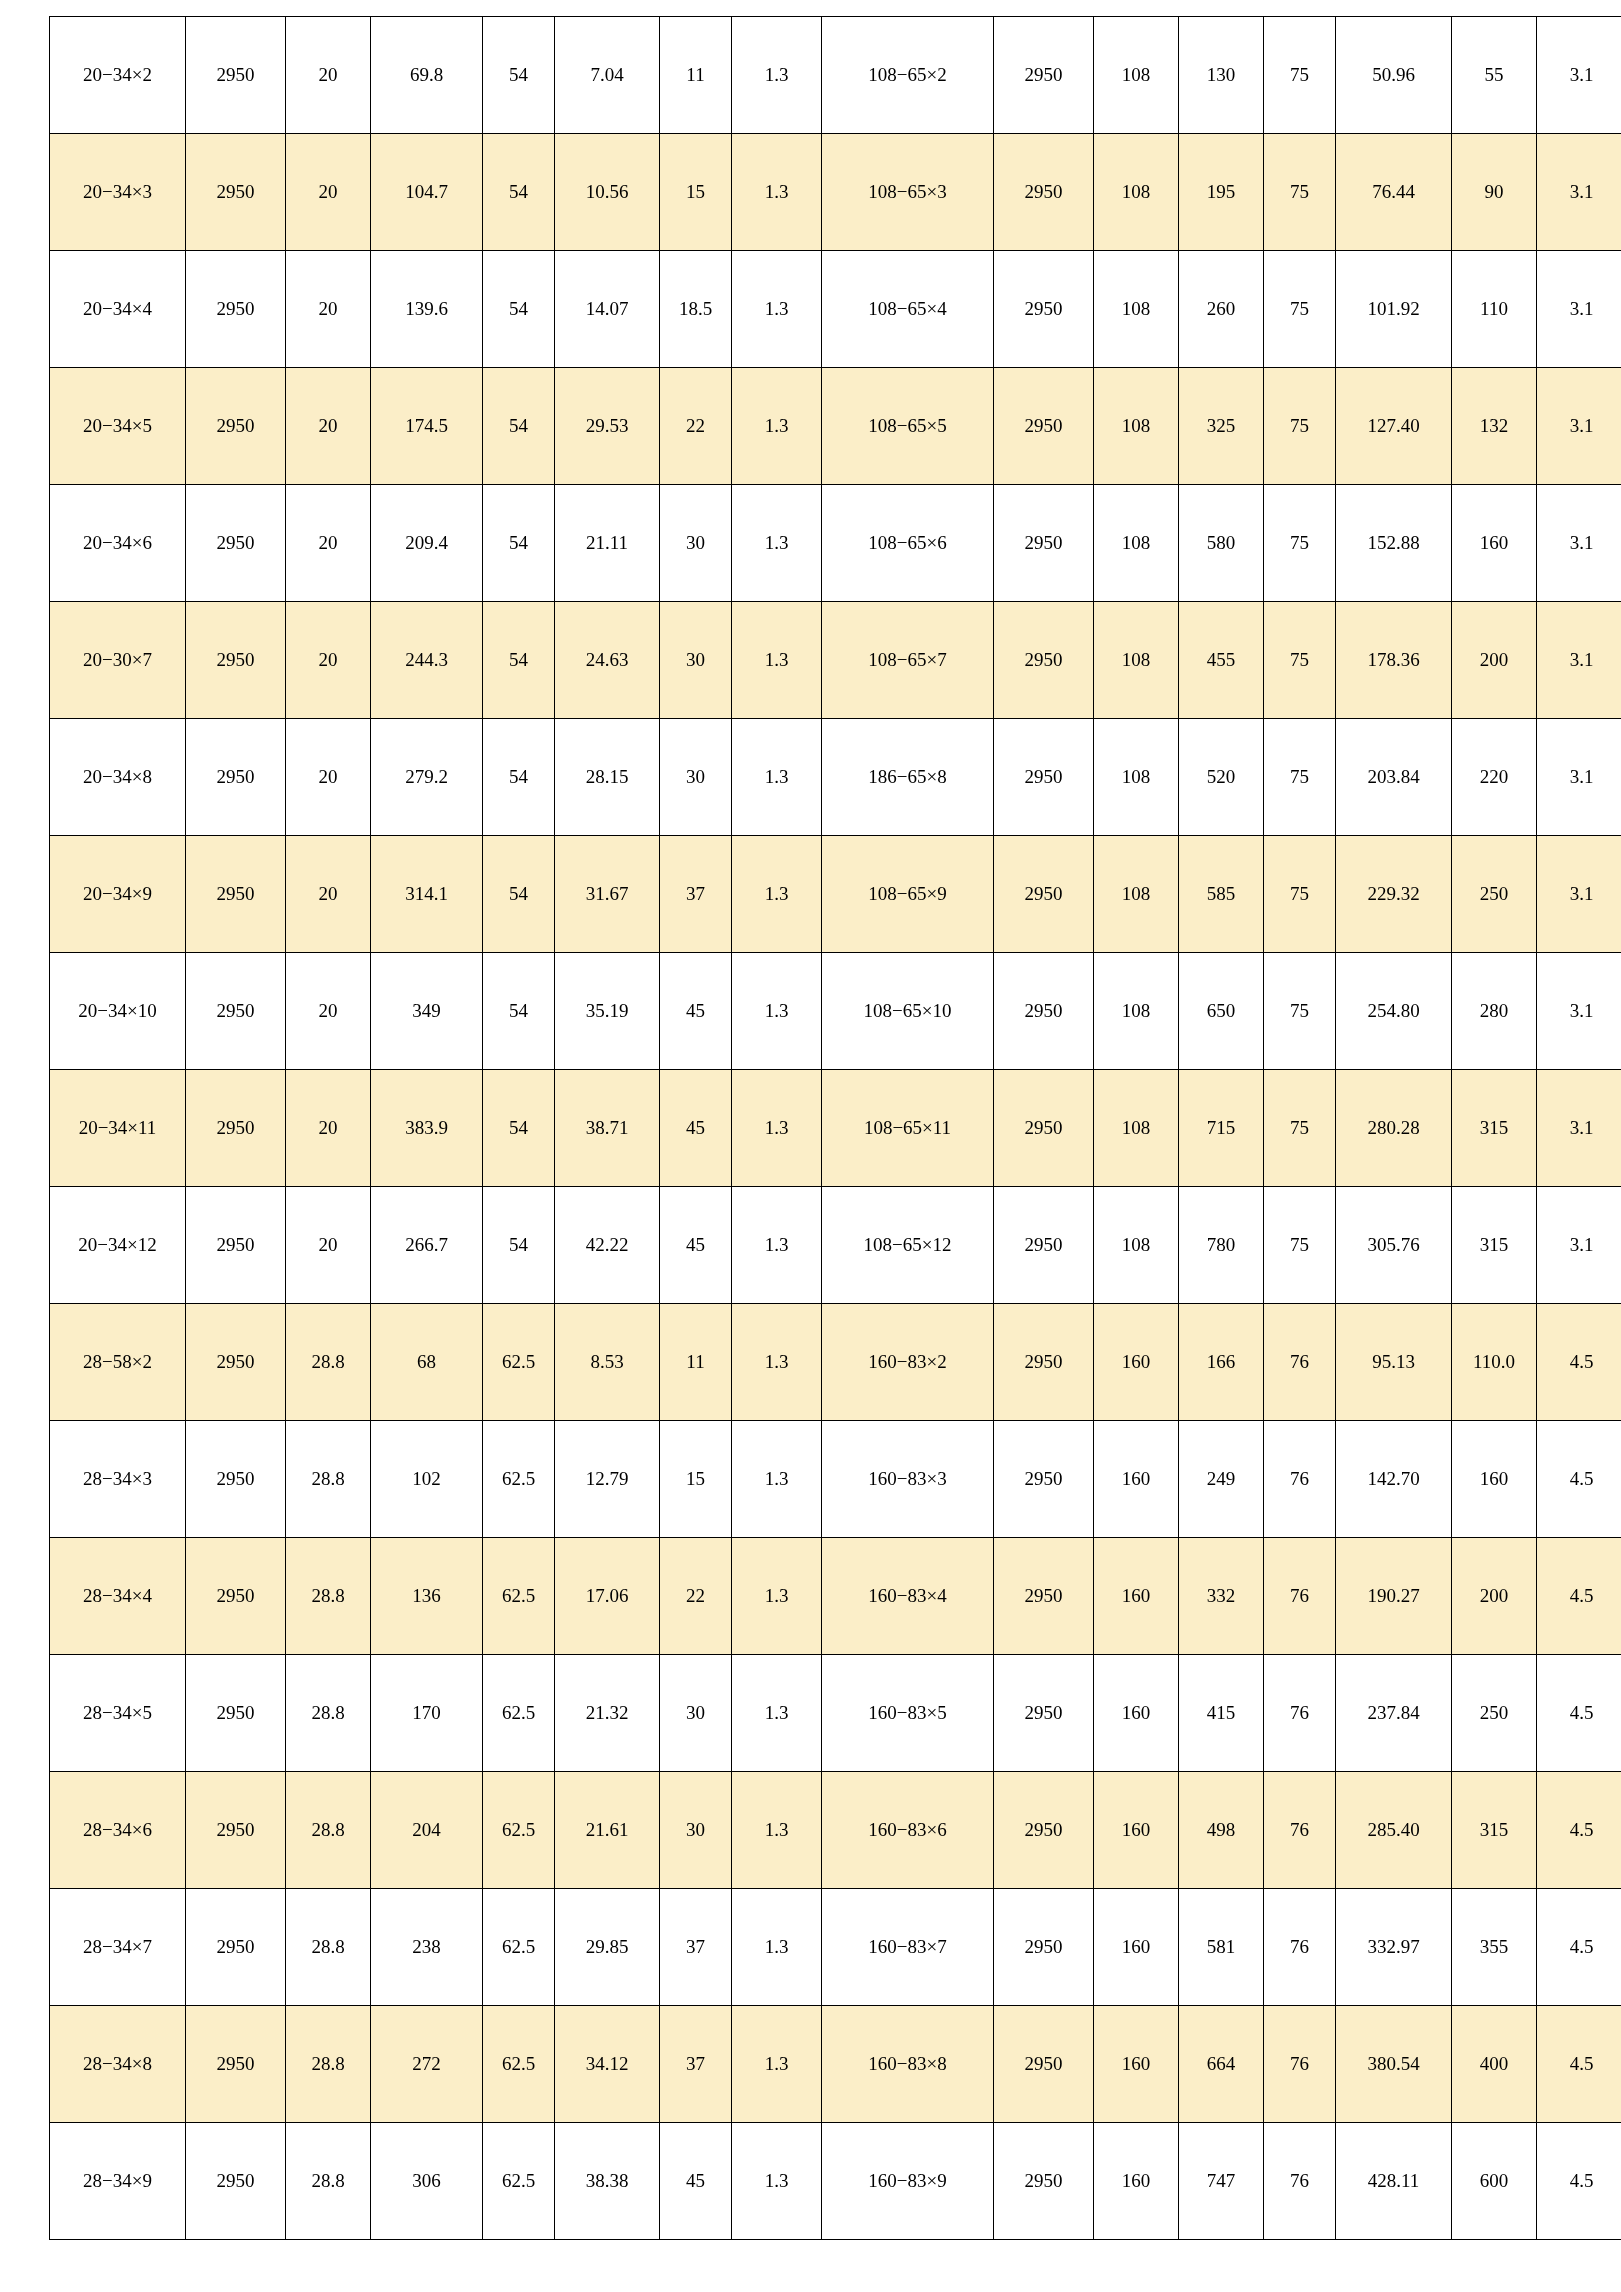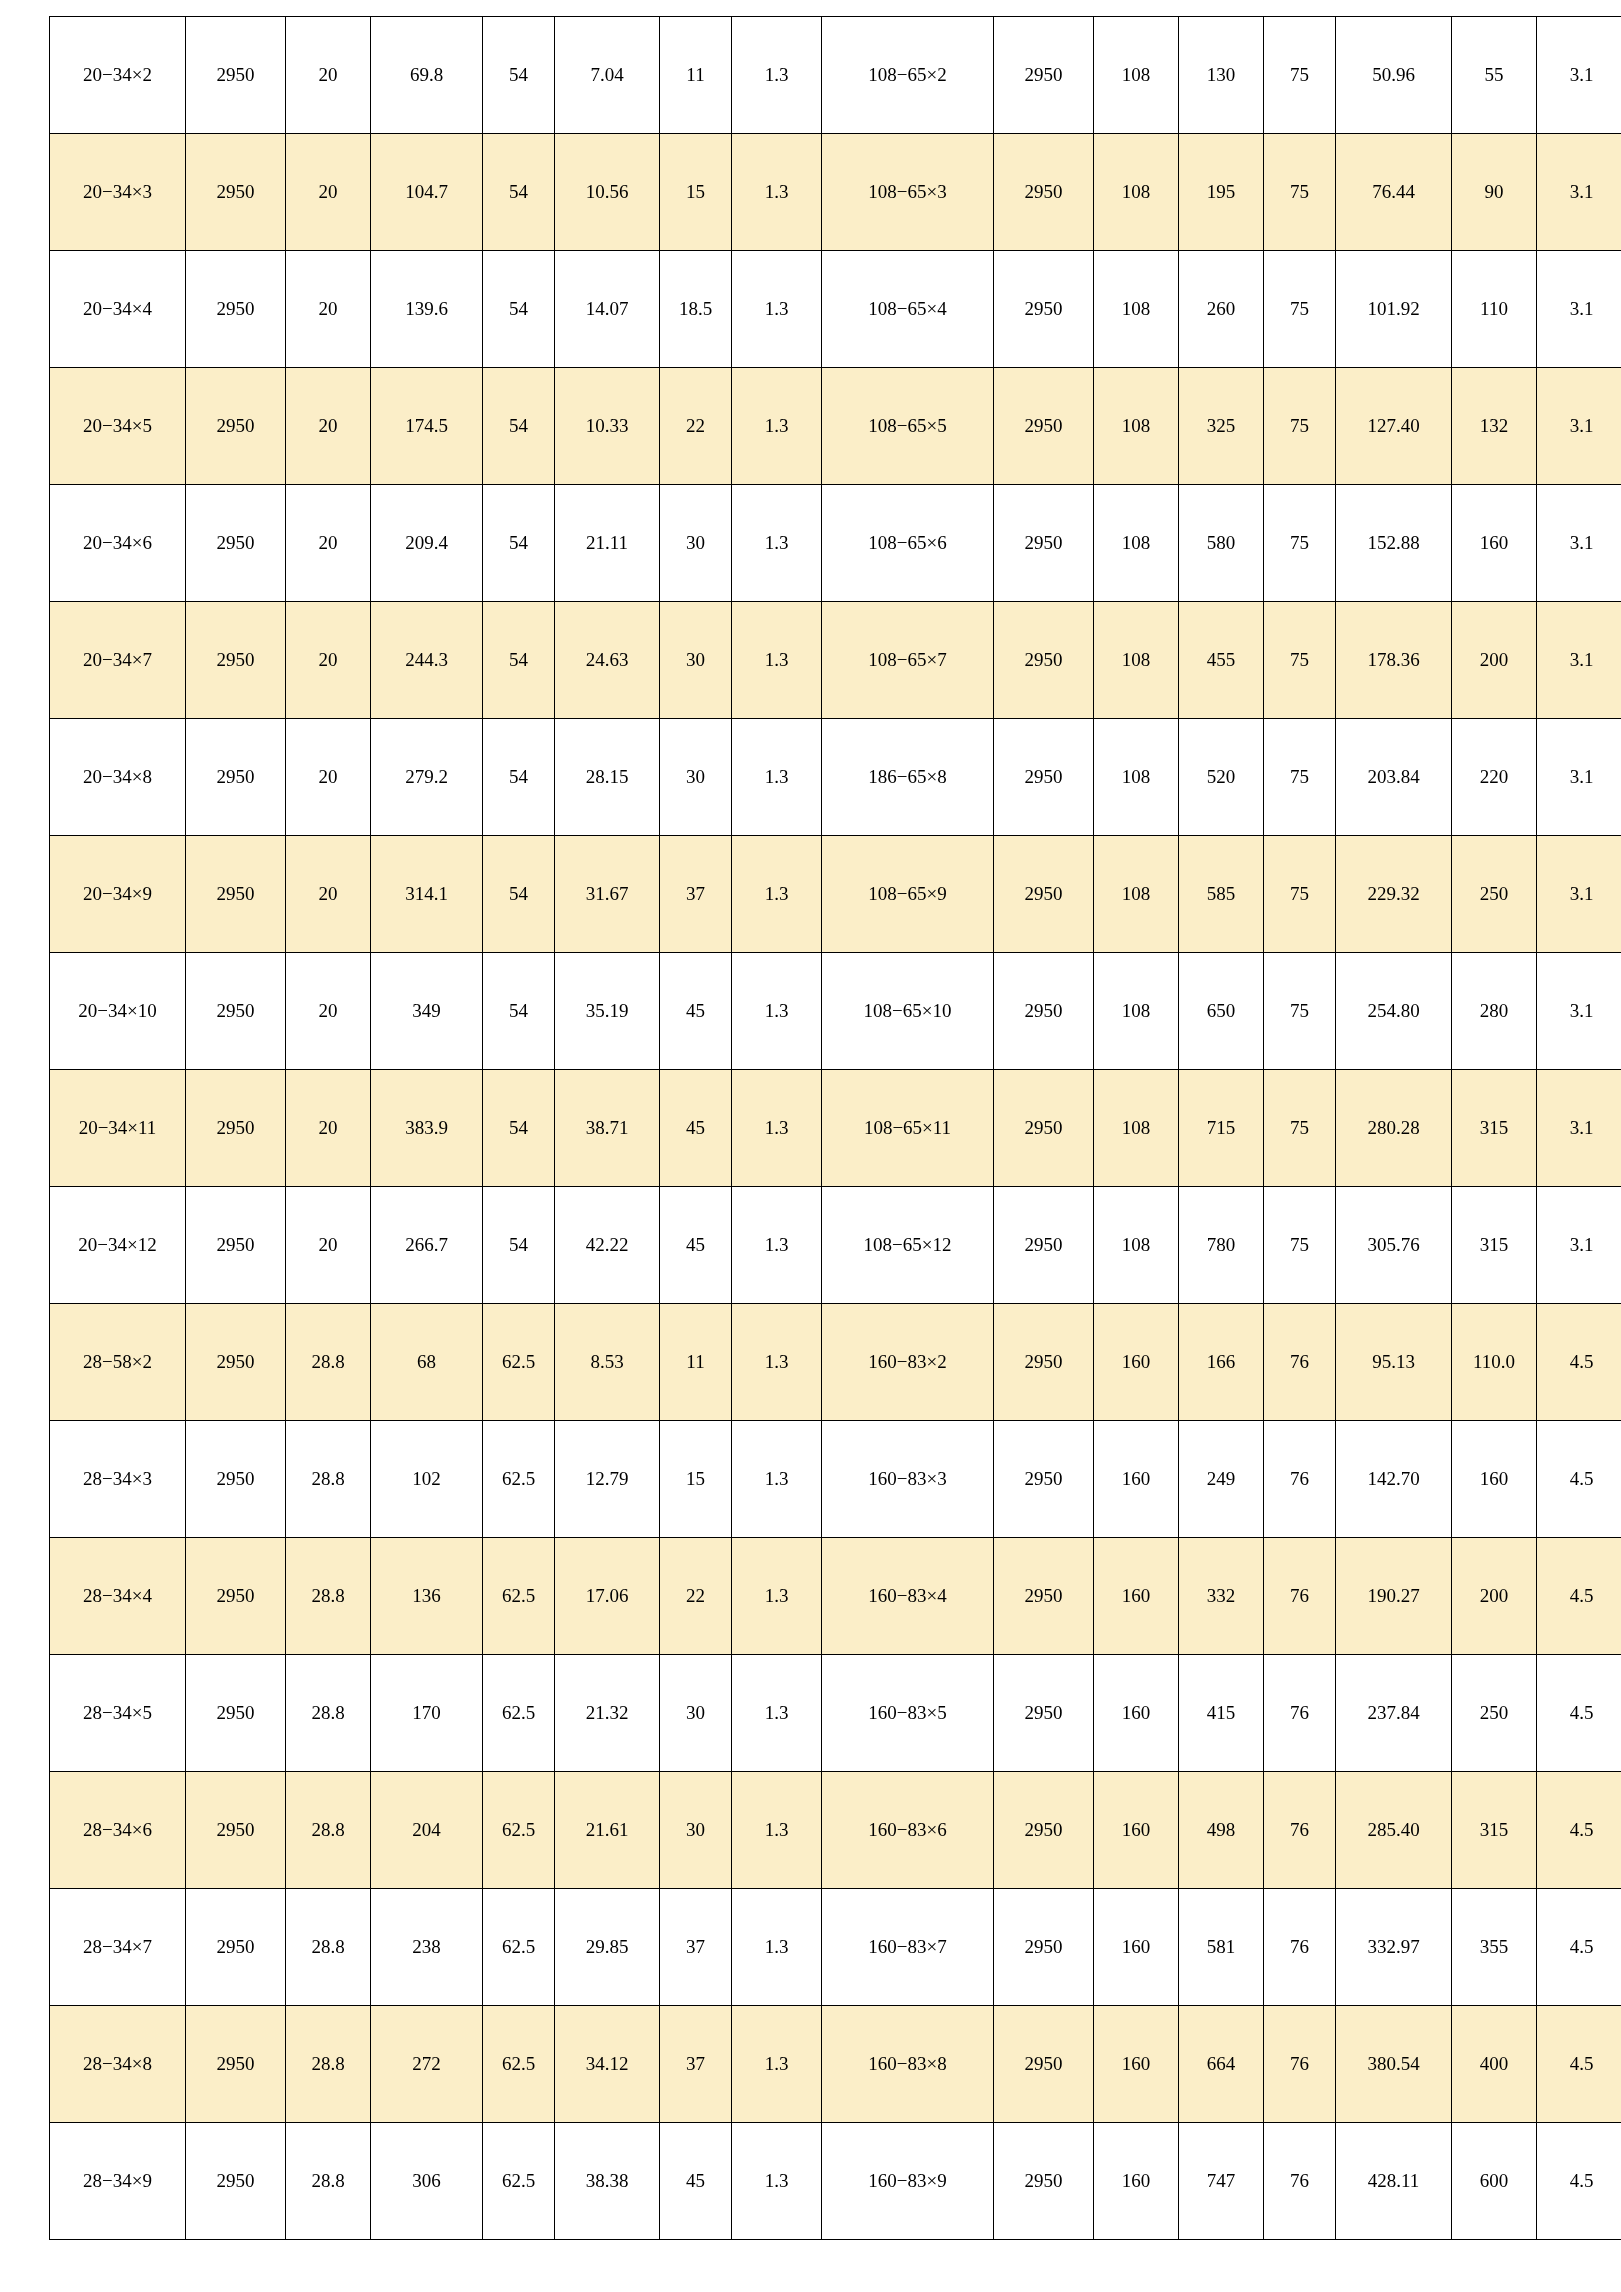--- a/index.html
+++ b/index.html
@@ -137,21 +137,21 @@
           <td>101.92</td>
           <td>110</td>
           <td>3.1</td>
         </tr>
         <tr class="shaded">
           <td>20−34×5</td>
           <td>2950</td>
           <td>20</td>
           <td>174.5</td>
           <td>54</td>
-          <td>10.33</td>
+          <td>29.53</td>
           <td>22</td>
           <td>1.3</td>
           <td>108−65×5</td>
           <td>2950</td>
           <td>108</td>
           <td>325</td>
           <td>75</td>
           <td>127.40</td>
           <td>132</td>
           <td>3.1</td>
@@ -168,21 +168,21 @@
           <td>108−65×6</td>
           <td>2950</td>
           <td>108</td>
           <td>580</td>
           <td>75</td>
           <td>152.88</td>
           <td>160</td>
           <td>3.1</td>
         </tr>
         <tr class="shaded">
-          <td>20−34×7</td>
+          <td>20−30×7</td>
           <td>2950</td>
           <td>20</td>
           <td>244.3</td>
           <td>54</td>
           <td>24.63</td>
           <td>30</td>
           <td>1.3</td>
           <td>108−65×7</td>
           <td>2950</td>
           <td>108</td>

